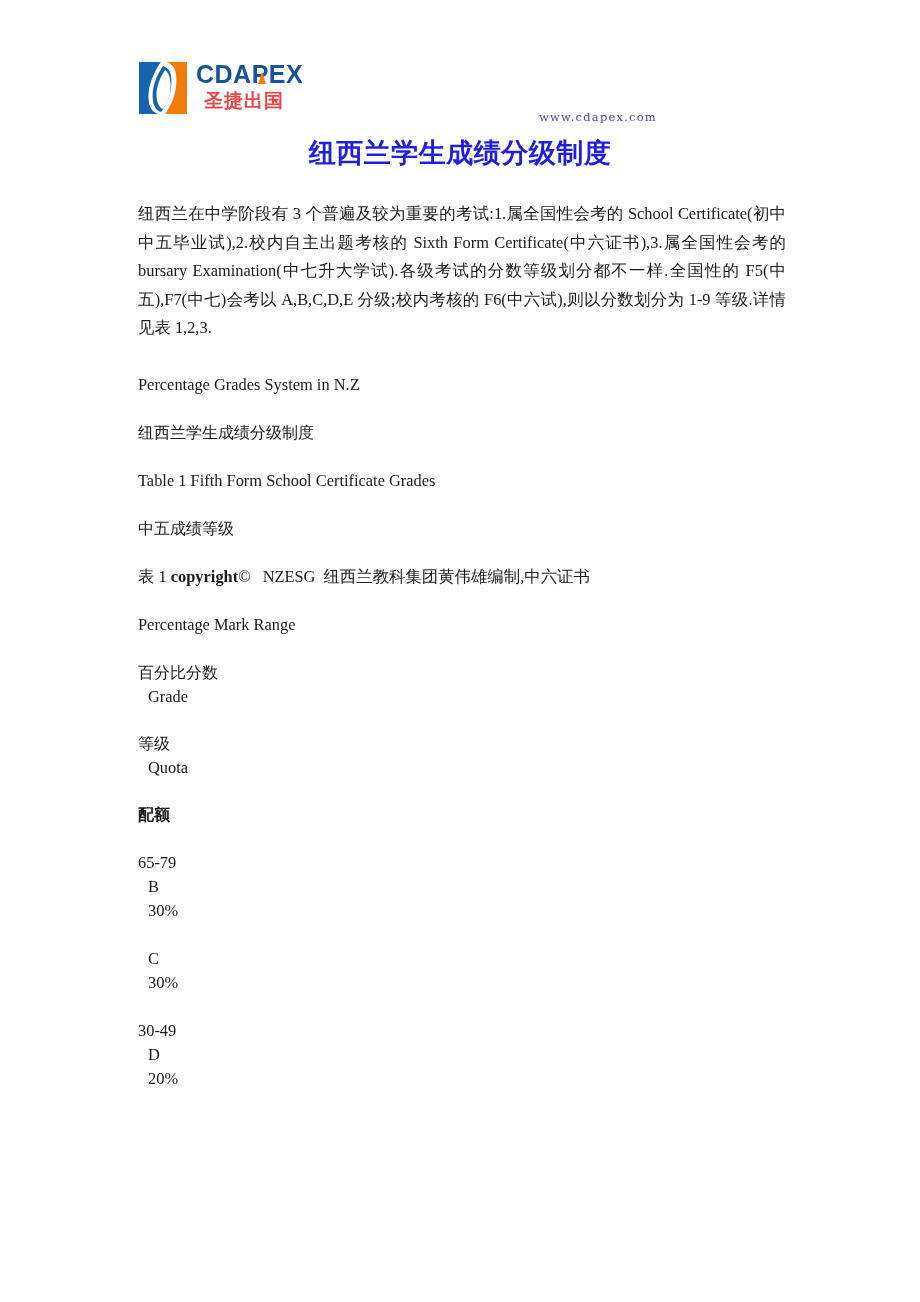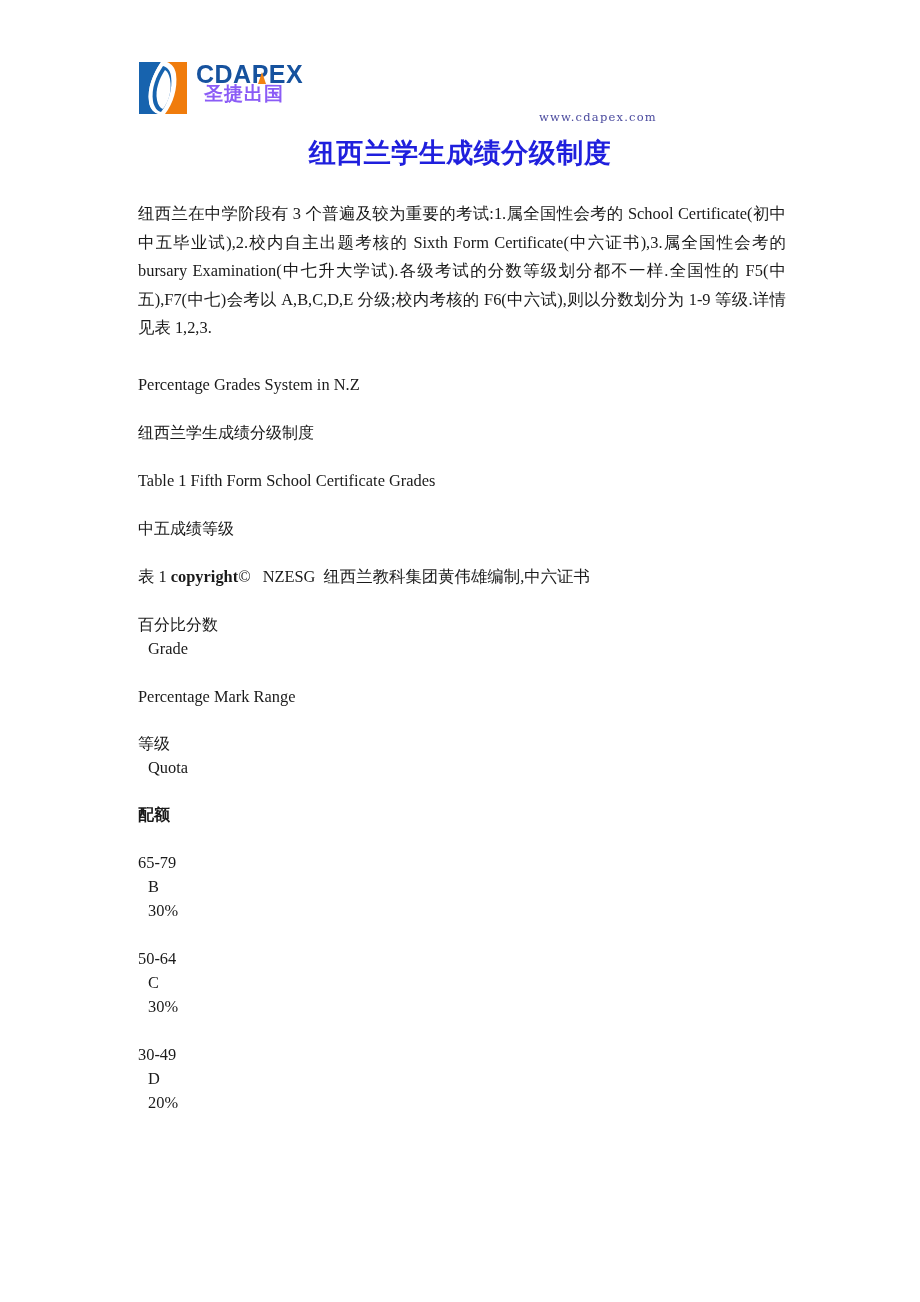--- a/index.html
+++ b/index.html
@@ -76,26 +76,26 @@
     top: 12px;
     width: 0;
     height: 0;
     border-left: 4px solid transparent;
     border-right: 4px solid transparent;
     border-bottom: 12px solid #f28212;
   }
   .logo-cn {
     position: absolute;
     left: 8px;
-    top: 23px;
+    top: 30px;
     font-family: Liberation Serif, serif;
     font-weight: bold;
     font-size: 19px;
     letter-spacing: 1px;
-    color: #8b5cf6;
+    color: #ef4444;
     line-height: 22px;
     white-space: nowrap;
   }
 
   .site-url {
     position: absolute;
     left: 539px;
     top: 110px;
     font-family: "DejaVu Serif", "Liberation Serif", serif;
     font-size: 11.5px;
@@ -204,46 +204,45 @@
 
     <div class="block" style="margin-top:24px;">
       <div class="line cn">中五成绩等级</div>
     </div>
 
     <div class="block" style="margin-top:24px;">
       <div class="line"><span>表 1 </span><span class="bold">copyright</span><span>©</span><span class="sp-wide">NZESG</span><span style="padding-left:8px;">纽西兰教科集团黄伟雄编制,中六证书</span></div>
     </div>
 
     <div class="block" style="margin-top:24px;">
+      <div class="line">Percentage Mark Range</div>
+    </div>
+
+    <div class="block" style="margin-top:24px;">
       <div class="line cn">百分比分数</div>
       <div class="line indent">Grade</div>
-    </div>
-
-    <div class="block" style="margin-top:24px;">
-      <div class="line">Percentage Mark Range</div>
     </div>
 
     <div class="block" style="margin-top:23px;">
       <div class="line cn">等级</div>
       <div class="line indent">Quota</div>
     </div>
 
     <div class="block" style="margin-top:23px;font-weight:bold;">
       <div class="line cn">配额</div>
     </div>
 
 
     <div class="block" style="margin-top:24px;">
       <div class="line">65-79</div>
       <div class="line indent">B</div>
       <div class="line indent">30%</div>
     </div>
 
     <div class="block" style="margin-top:24px;">
-      <div class="line">50-64</div>
       <div class="line indent">C</div>
       <div class="line indent">30%</div>
     </div>
 
     <div class="block" style="margin-top:24px;">
       <div class="line">30-49</div>
       <div class="line indent">D</div>
       <div class="line indent">20%</div>
     </div>
 

